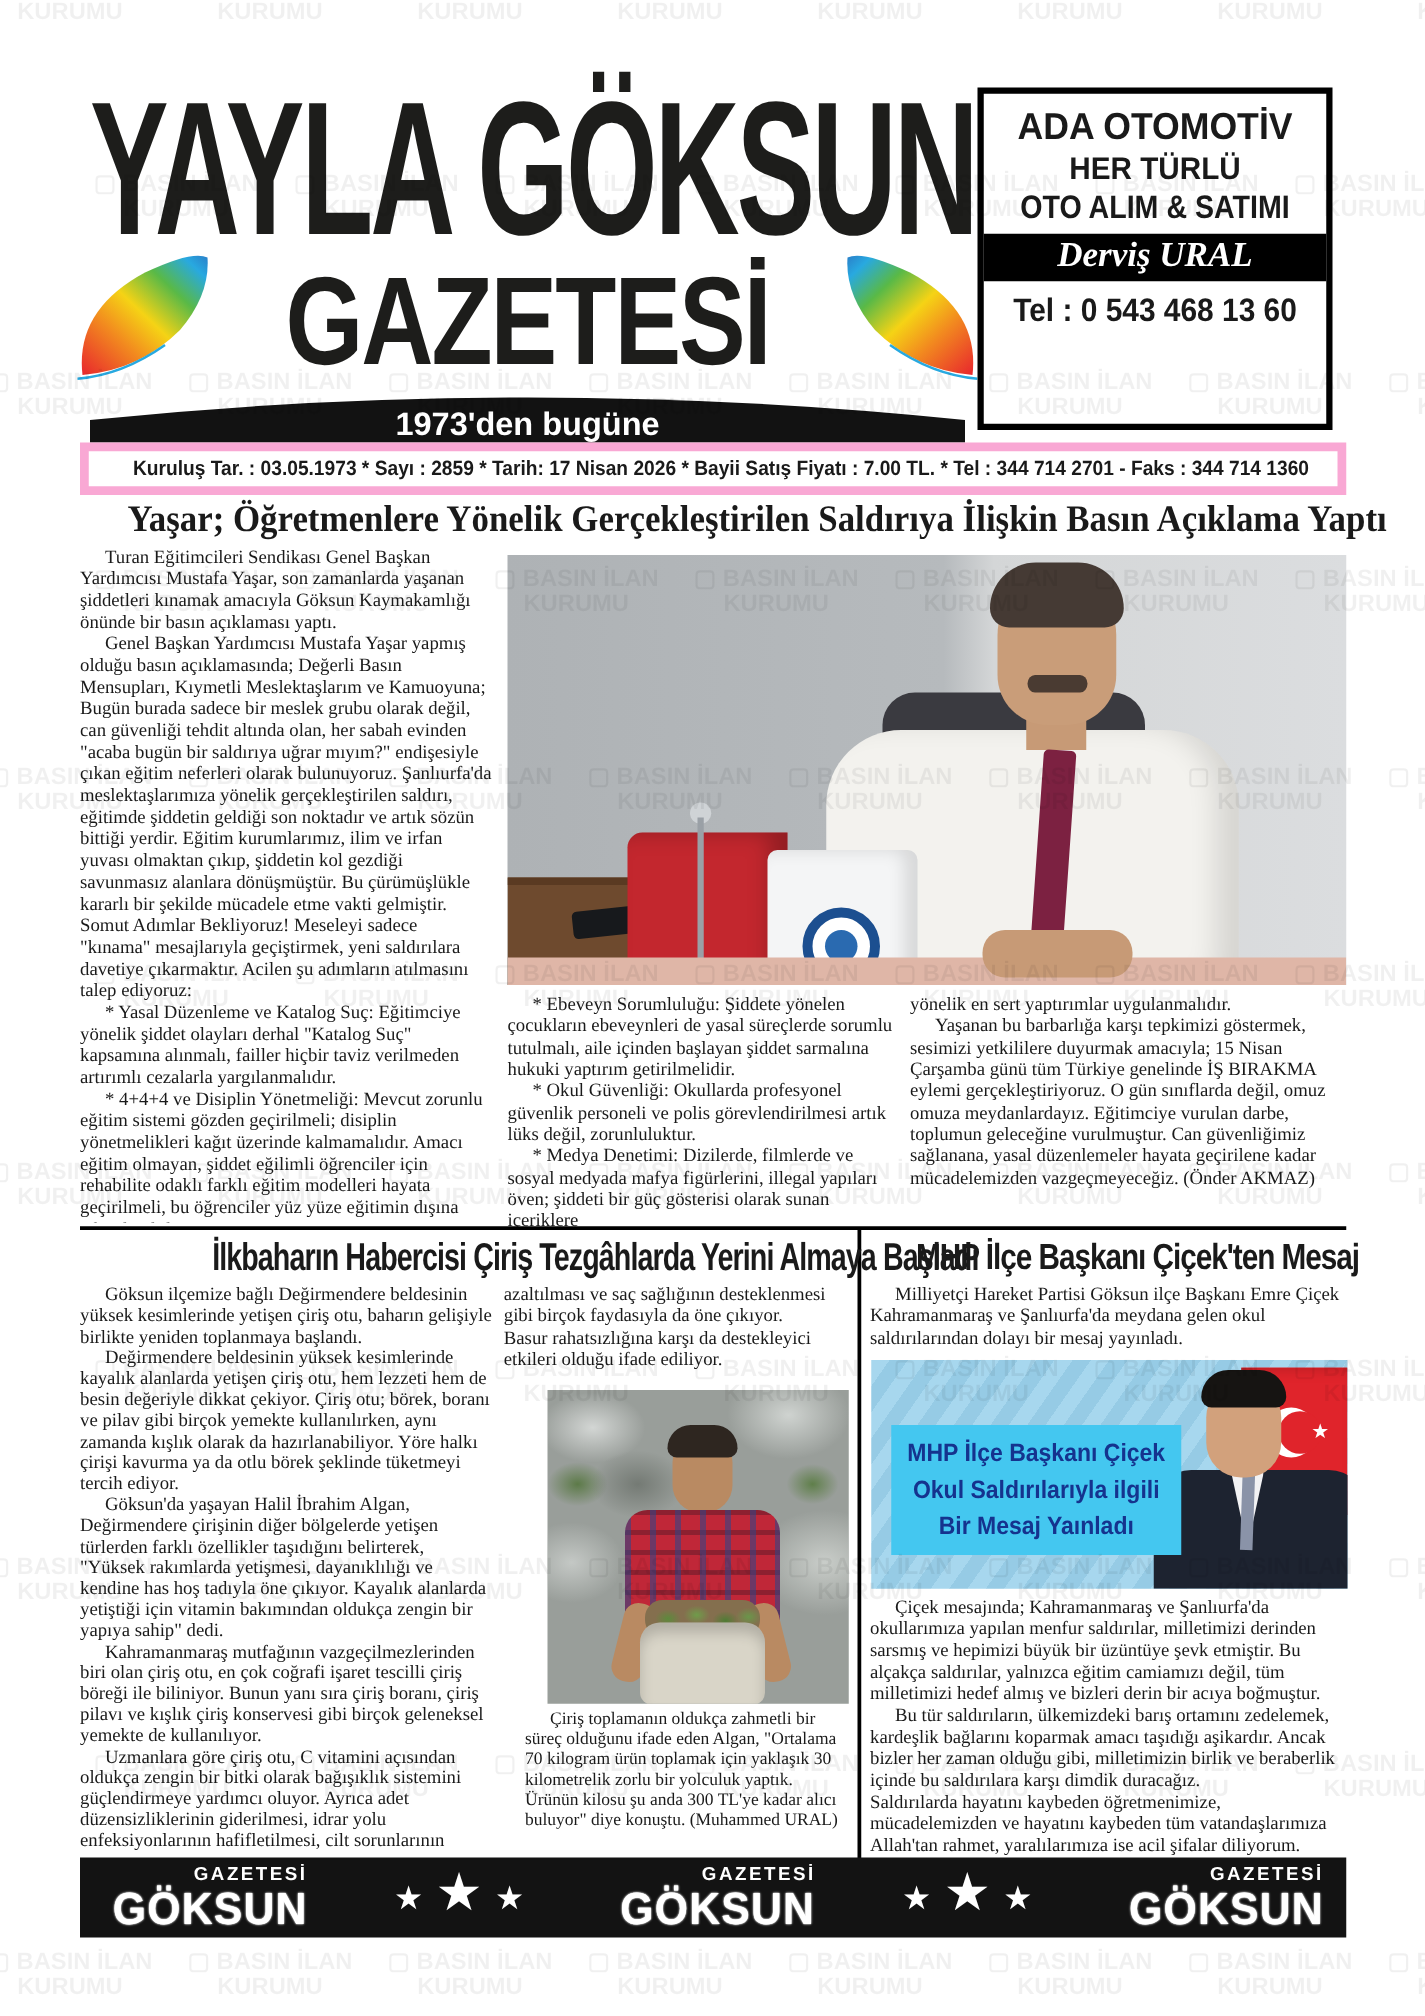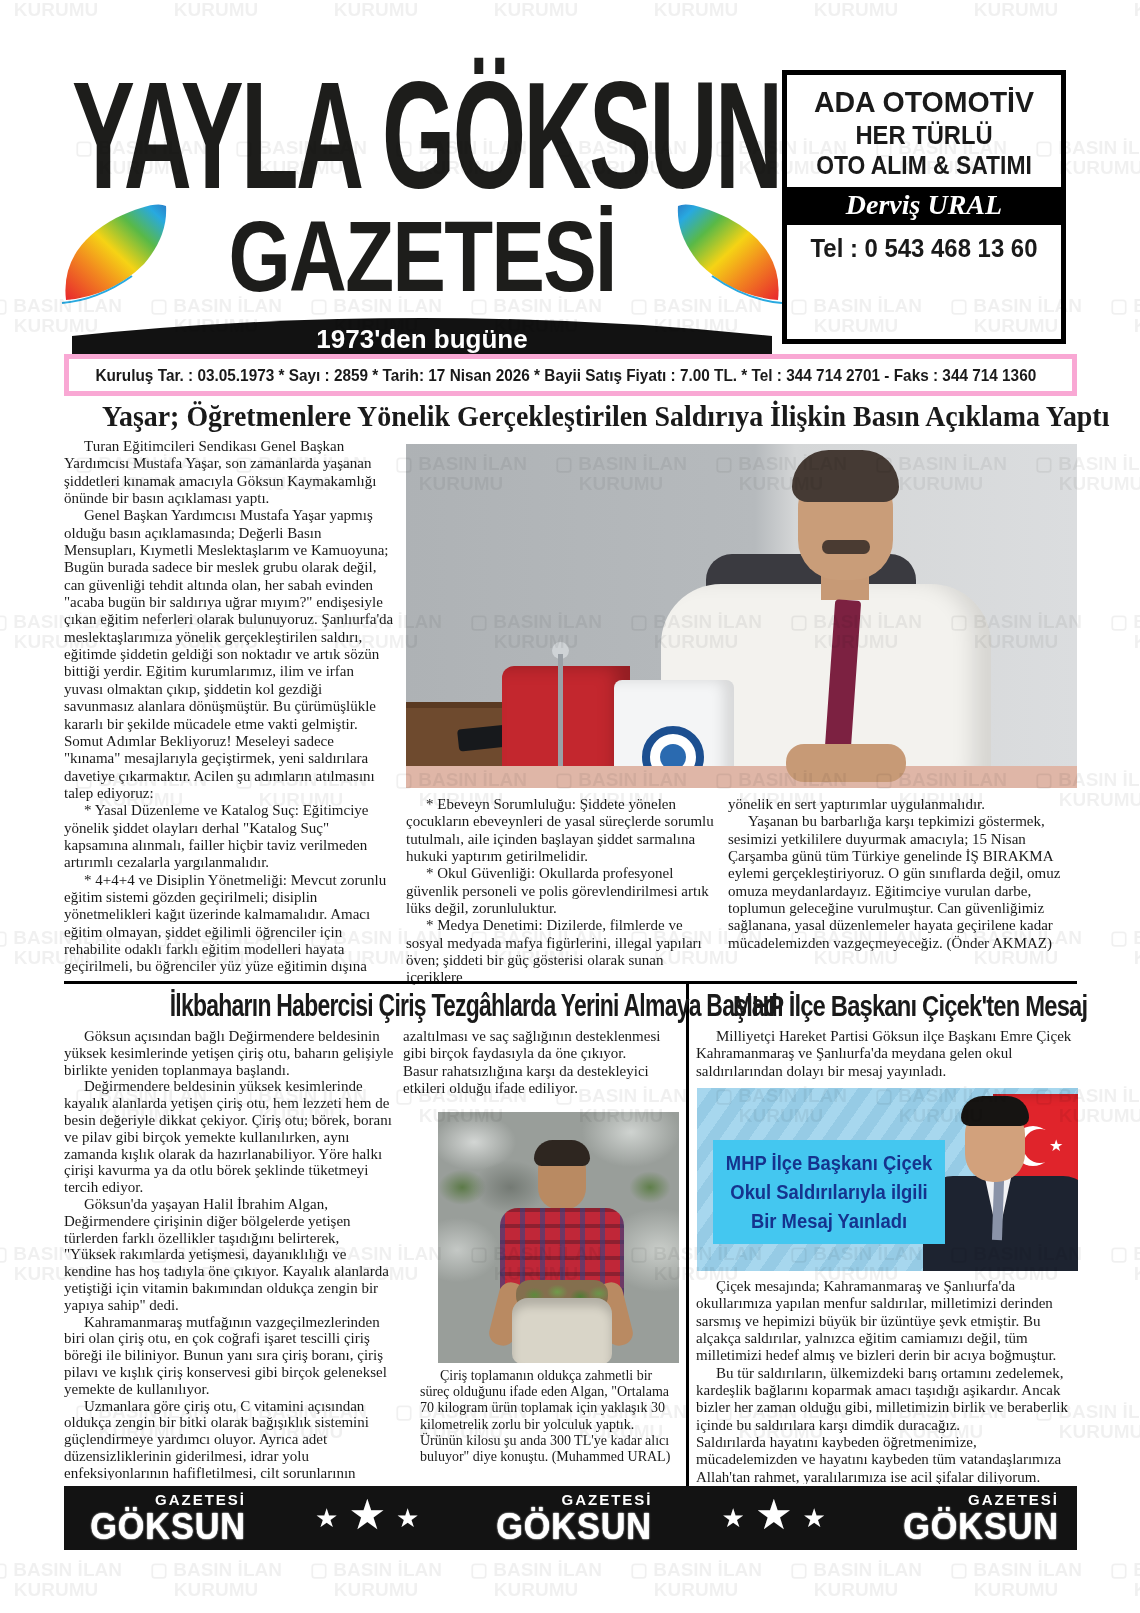--- a/index.html
+++ b/index.html
@@ -23,22 +23,22 @@
   .adbox{left:782px;top:70px;width:284px;height:274px;border:5px solid #000;background:#fff;
          font-family:"Liberation Sans",sans-serif;text-align:center;box-sizing:border-box;z-index:2;}
   .ad1{font-size:30px;font-weight:bold;margin-top:10px;letter-spacing:0;transform:scaleX(.95);}
   .ad2{font-size:25px;font-weight:bold;margin-top:2px;transform:scaleX(.95);}
   .ad3{font-size:26px;font-weight:bold;transform:scaleX(.88);}
   .adstrip{background:#000;color:#fff;font-family:"Liberation Serif",serif;font-style:italic;font-weight:bold;
            font-size:28px;margin-top:6px;padding:2px 0 4px;}
   .adtel{font-size:26px;font-weight:bold;margin-top:8px;transform:scaleX(.92);}
   .adaddr{font-family:"Liberation Serif",serif;font-weight:bold;font-size:20px;line-height:1.25;margin-top:6px;}
   
-  .infobar{left:64px;top:354px;width:1013px;height:42px;border:5px solid #f9a8d4;box-sizing:border-box;
-           display:flex;align-items:center;justify-content:flex-end;background:#fff;z-index:2;}
+  .infobar{left:64px;top:354px;width:1013px;height:42px;border:7px solid #f9a8d4;box-sizing:border-box;
+           display:flex;align-items:center;justify-content:flex-start;background:#fff;z-index:2;}
   .infobar span{font-family:"Liberation Sans",sans-serif;font-weight:bold;font-size:16.5px;white-space:nowrap;
            display:inline-block;transform:scaleX(.93);}
   
   .h-press{left:64px;top:399px;width:1013px;text-align:center;}
   .h-press span{font-family:"Liberation Serif",serif;font-weight:bold;font-size:30px;white-space:nowrap;
                 display:inline-block;transform:scaleX(.93);}
   .h-sans span{font-family:"Liberation Sans",sans-serif;font-weight:bold;white-space:nowrap;display:inline-block;}
   .h-ciris{left:62px;top:988px;width:618px;text-align:left;}
   .h-ciris span{font-size:31px;transform:scaleX(.74);letter-spacing:-1px;}
   .h-mhp{left:694px;top:990px;width:386px;text-align:center;}
@@ -222,21 +222,21 @@
   </div>
 
   <div class="abs rule-h"></div>
   <div class="abs rule-v"></div>
 
   <div class="abs h-ciris h-sans">
     <span>İlkbaharın Habercisi Çiriş Tezgâhlarda Yerini Almaya Başladı</span>
   </div>
 
   <div class="abs body tight" style="left:64px;top:1028px;width:330px;height:452px;">
-    <p>Göksun açısından bağlı Değirmendere beldesinin yüksek kesimlerinde yetişen çiriş otu, baharın gelişiyle birlikte yeniden toplanmaya başlandı.</p>
+    <p>Göksun ilçemize bağlı Değirmendere beldesinin yüksek kesimlerinde yetişen çiriş otu, baharın gelişiyle birlikte yeniden toplanmaya başlandı.</p>
     <p>Değirmendere beldesinin yüksek kesimlerinde kayalık alanlarda yetişen çiriş otu, hem lezzeti hem de besin değeriyle dikkat çekiyor. Çiriş otu; börek, boranı ve pilav gibi birçok yemekte kullanılırken, aynı zamanda kışlık olarak da hazırlanabiliyor. Yöre halkı çirişi kavurma ya da otlu börek şeklinde tüketmeyi tercih ediyor.</p>
     <p>Göksun'da yaşayan Halil İbrahim Algan, Değirmendere çirişinin diğer bölgelerde yetişen türlerden farklı özellikler taşıdığını belirterek, "Yüksek rakımlarda yetişmesi, dayanıklılığı ve kendine has hoş tadıyla öne çıkıyor. Kayalık alanlarda yetiştiği için vitamin bakımından oldukça zengin bir yapıya sahip" dedi.</p>
     <p>Kahramanmaraş mutfağının vazgeçilmezlerinden biri olan çiriş otu, en çok coğrafi işaret tescilli çiriş böreği ile biliniyor. Bunun yanı sıra çiriş boranı, çiriş pilavı ve kışlık çiriş konservesi gibi birçok geleneksel yemekte de kullanılıyor.</p>
     <p>Uzmanlara göre çiriş otu, C vitamini açısından oldukça zengin bir bitki olarak bağışıklık sistemini güçlendirmeye yardımcı oluyor. Ayrıca adet düzensizliklerinin giderilmesi, idrar yolu enfeksiyonlarının hafifletilmesi, cilt sorunlarının</p>
   </div>
 
   <div class="abs body" style="left:403px;top:1028px;width:260px;height:84px;">
     <p class="ni">azaltılması ve saç sağlığının desteklenmesi gibi birçok faydasıyla da öne çıkıyor. Basur rahatsızlığına karşı da destekleyici etkileri olduğu ifade ediliyor.</p>
   </div>
 

